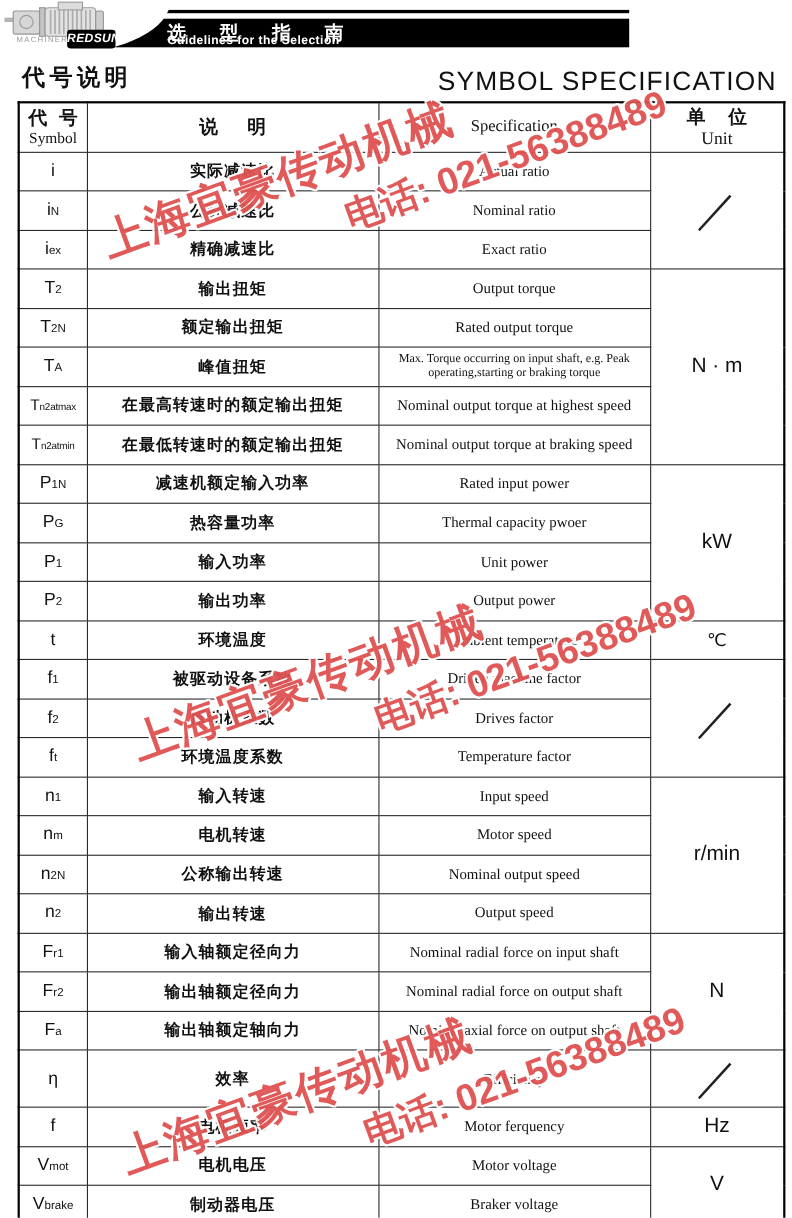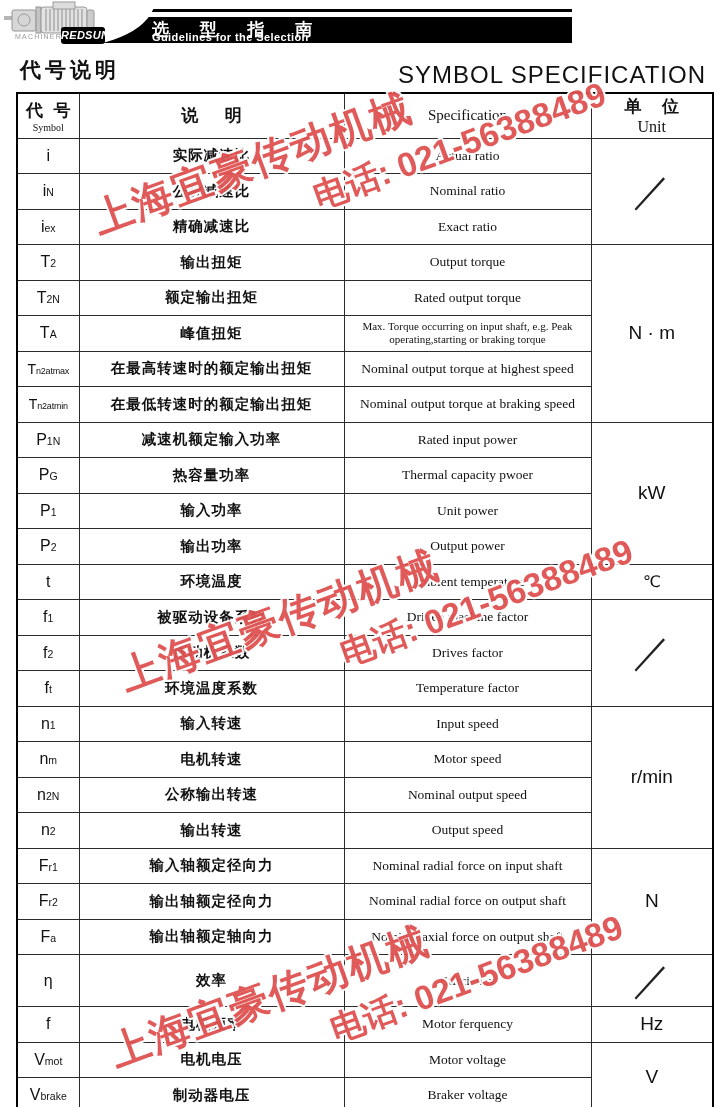--- a/index.html
+++ b/index.html
@@ -27,21 +27,21 @@
   
   table.spec{position:absolute;left:16px;top:92px;width:698px;border-collapse:collapse;table-layout:fixed;
              border:2px solid #000;}
   table.spec td,table.spec th{border:1px solid #2b2b2b;text-align:center;vertical-align:middle;padding:0 2px;}
   tr.thead{height:45px;}
   tr.r{height:35.5px;}
   .h-cn{font-size:17px;font-weight:bold;}
   .h-cn.sp1{word-spacing:6px;}
   .h-cn.sp2{word-spacing:22px;}
   .h-cn.sp3{word-spacing:16px;}
-  .h-en{font-size:10px;font-weight:normal;font-family:"Liberation Serif","DejaVu Serif",serif;}
+  .h-en{font-size:14px;font-weight:normal;font-family:"Liberation Serif","DejaVu Serif",serif;}
   .h-en.spec-h{font-size:15px;}
   .h-en.unit-h{font-size:16px;}
   td.sym{font-size:16px;}
   td.sym .sm{font-size:16px;}
   td.sym .sb{font-size:10.5px;}
   td.sym.tight .sm{font-size:14px;}
   td.sym.tight .sb{font-size:9px;letter-spacing:-.2px;}
   td.desc{font-size:14.5px;font-weight:bold;letter-spacing:1px;}
   td.spec-c{font-size:13.5px;font-family:"Liberation Serif","DejaVu Serif",serif;}
   td.spec-c.small{font-size:11px;line-height:1.2;padding:0 3px;}

